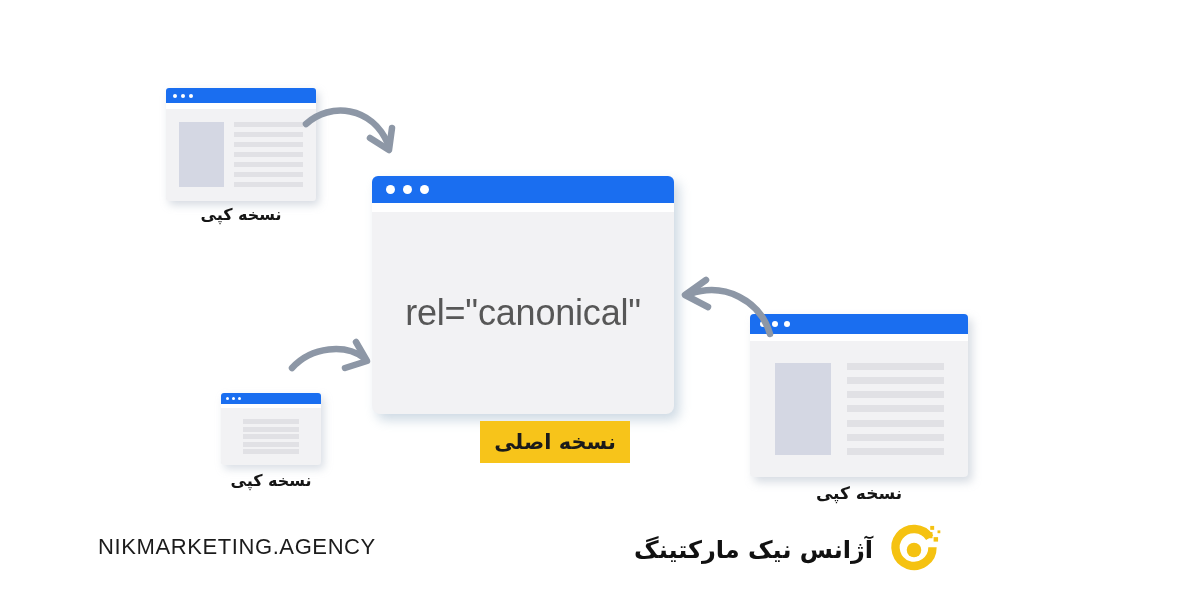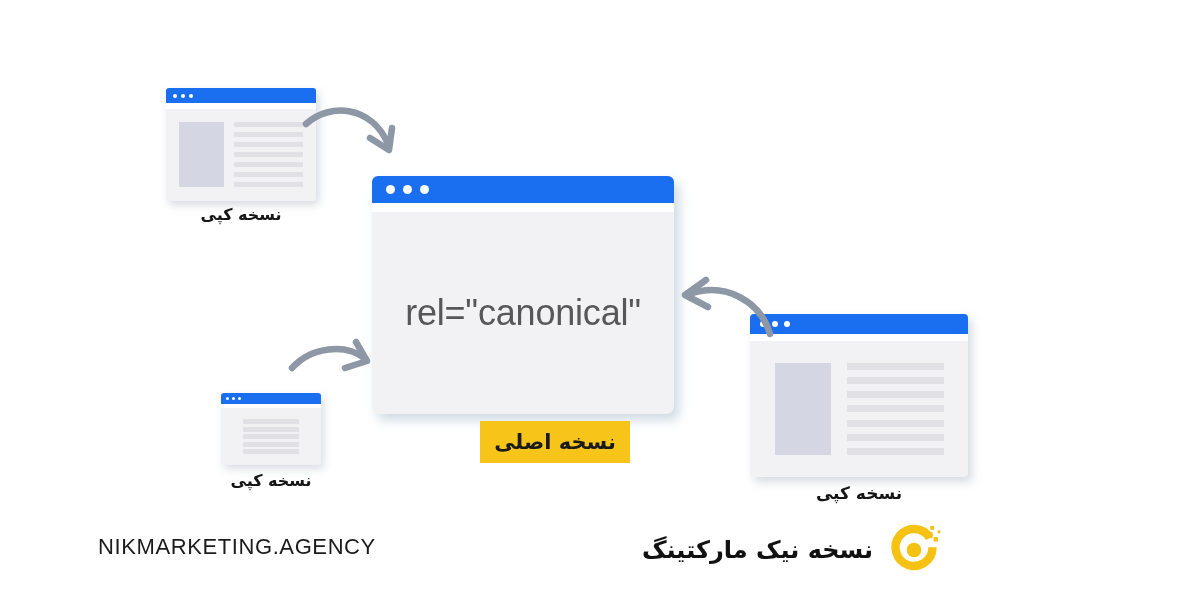--- a/index.html
+++ b/index.html
@@ -319,16 +319,16 @@
 
   <div id="brand-wrap">
     <svg id="brand-logo" viewBox="0 0 100 100">
       <path d="M 78 28 A 33 33 0 1 0 83 45" fill="none" stroke="#f5c211" stroke-width="15" stroke-linecap="butt"></path>
       <circle cx="50" cy="50" r="13" fill="#f5c211"></circle>
       <rect x="72" y="18" width="11" height="11" fill="#f5c211"></rect>
       <rect x="85" y="27" width="8" height="8" fill="#f5c211"></rect>
       <rect x="79" y="7" width="7" height="7" fill="#f5c211"></rect>
       <rect x="92" y="15" width="5" height="5" fill="#f5c211"></rect>
     </svg>
-    <span id="brand-name">نسخه نیک مارکتینگ</span>
+    <span id="brand-name">آژانس نیک مارکتینگ</span>
   </div>
 
 </div>
 
 </body></html>

